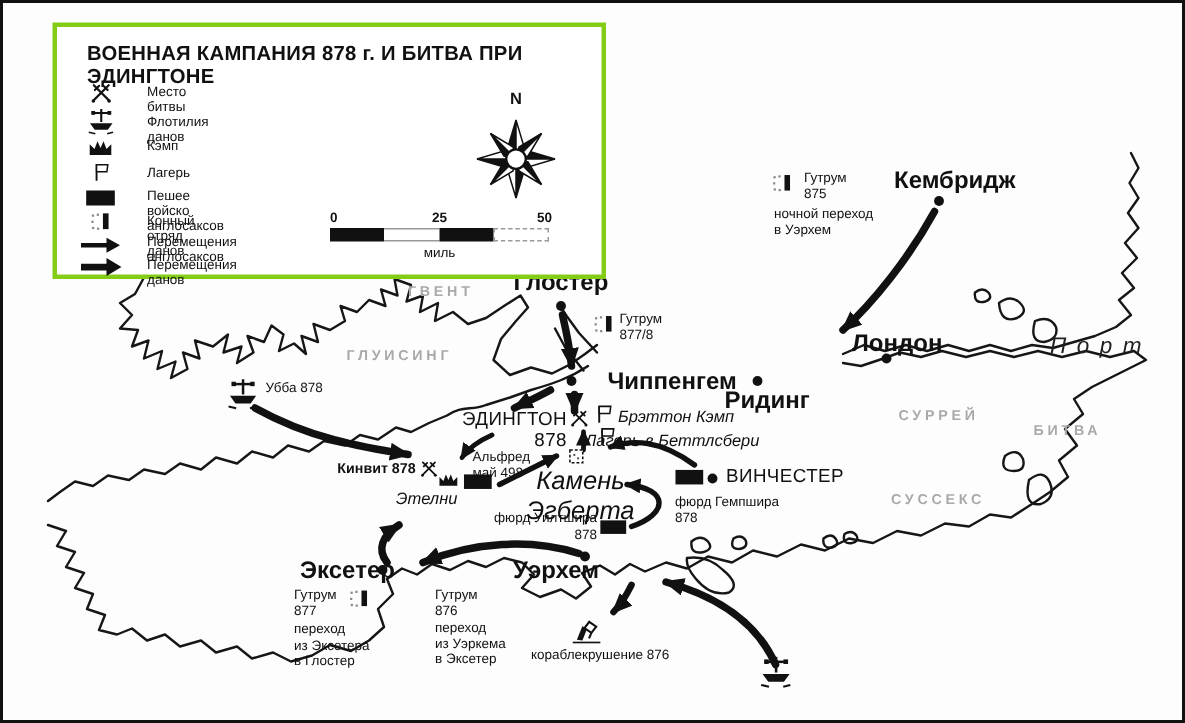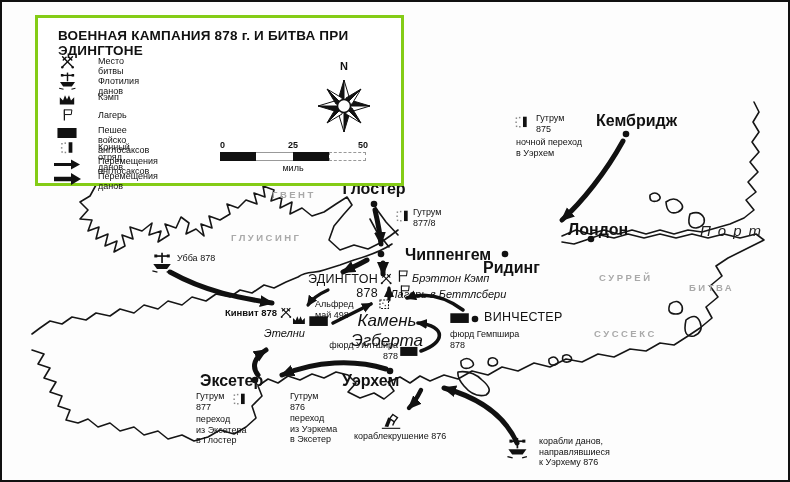--- a/index.html
+++ b/index.html
@@ -196,23 +196,20 @@
 877</div>
   <div class="lbl note" style="left:194px;top:412px">переход
 из Эксетера
 в Глостер</div>
   <div class="lbl note" style="left:288px;top:389px">Гутрум
 876</div>
   <div class="lbl note" style="left:288px;top:411px">переход
 из Уэркема
 в Эксетер</div>
   <div class="lbl note" style="left:352px;top:429px">кораблекрушение 876</div>
-  <div class="lbl note" style="left:537px;top:434px">корабли данов,
-направлявшиеся
-к Уэрхему 876</div>
 
   <div class="legend">
     <div class="legend-title">ВОЕННАЯ КАМПАНИЯ 878 г. И БИТВА ПРИ ЭДИНГТОНЕ</div>
 
     <div class="litem" style="top:36px">
       <span class="licon">
         <svg width="17" height="17" viewBox="0 0 24 24">
             <use href="#sym-battle"></use>
           </svg></span>
       <span class="llab">Место битвы</span>

